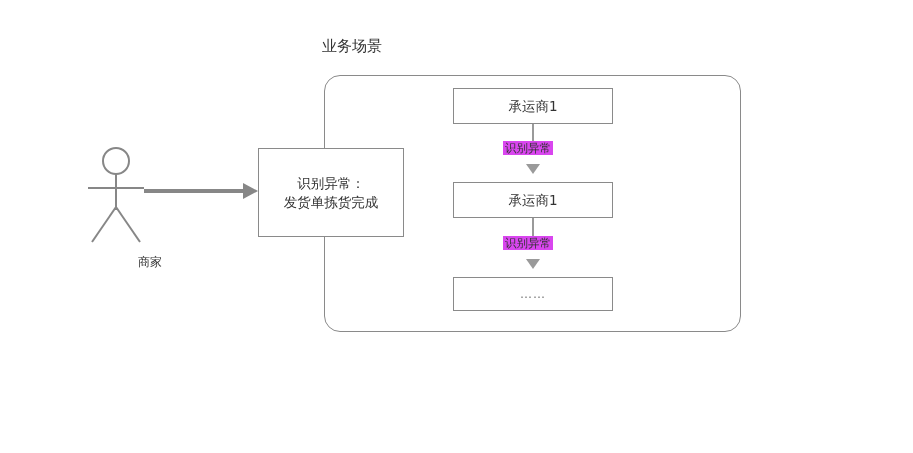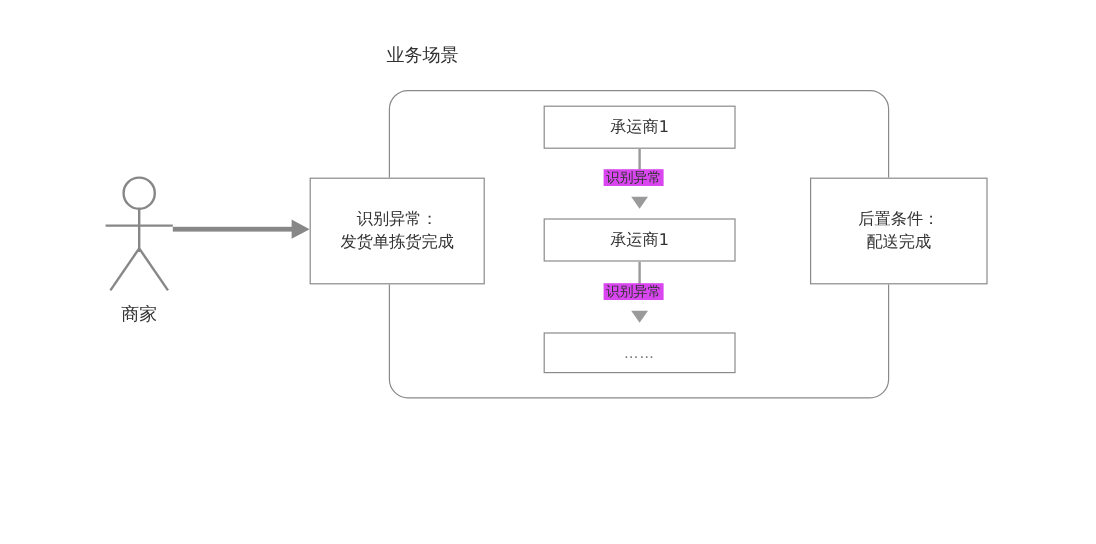--- a/index.html
+++ b/index.html
@@ -134,22 +134,22 @@
     left: 70px;
     top: 145px;
     width: 92px;
     height: 100px;
     z-index: 3;
   }
   #actor-label {
     left: 70px;
     top: 252px;
     width: 92px;
-    text-align: center;
-    font-size: 15px;
+    text-align: right;
+    font-size: 12px;
     line-height: 20px;
     color: #333333;
     z-index: 3;
   }
 
   
   #actor-flow-line {
     left: 144px;
     top: 189px;
     width: 104px;
@@ -188,24 +188,20 @@
   <div class="abs" id="actor-label">商家</div>
 
   <div class="abs" id="actor-flow-line"></div>
   <div class="abs" id="actor-flow-arrowhead"></div>
 
   <div class="abs node" id="precondition-box">
     <span class="node-text">识别异常：
 发货单拣货完成</span>
   </div>
 
-  <div class="abs node" id="postcondition-box">
-    <span class="node-text">后置条件：
-配送完成</span>
-  </div>
 
   <div class="abs node" id="flow-box-1">
     <span class="node-text">承运商1</span>
   </div>
 
   <div class="abs v-line" id="conn-line-1"></div>
   <div class="abs edge-label" id="edge-label-1">识别异常</div>
   <div class="abs v-arrowhead" id="conn-arrow-1"></div>
 
   <div class="abs node" id="flow-box-2">

